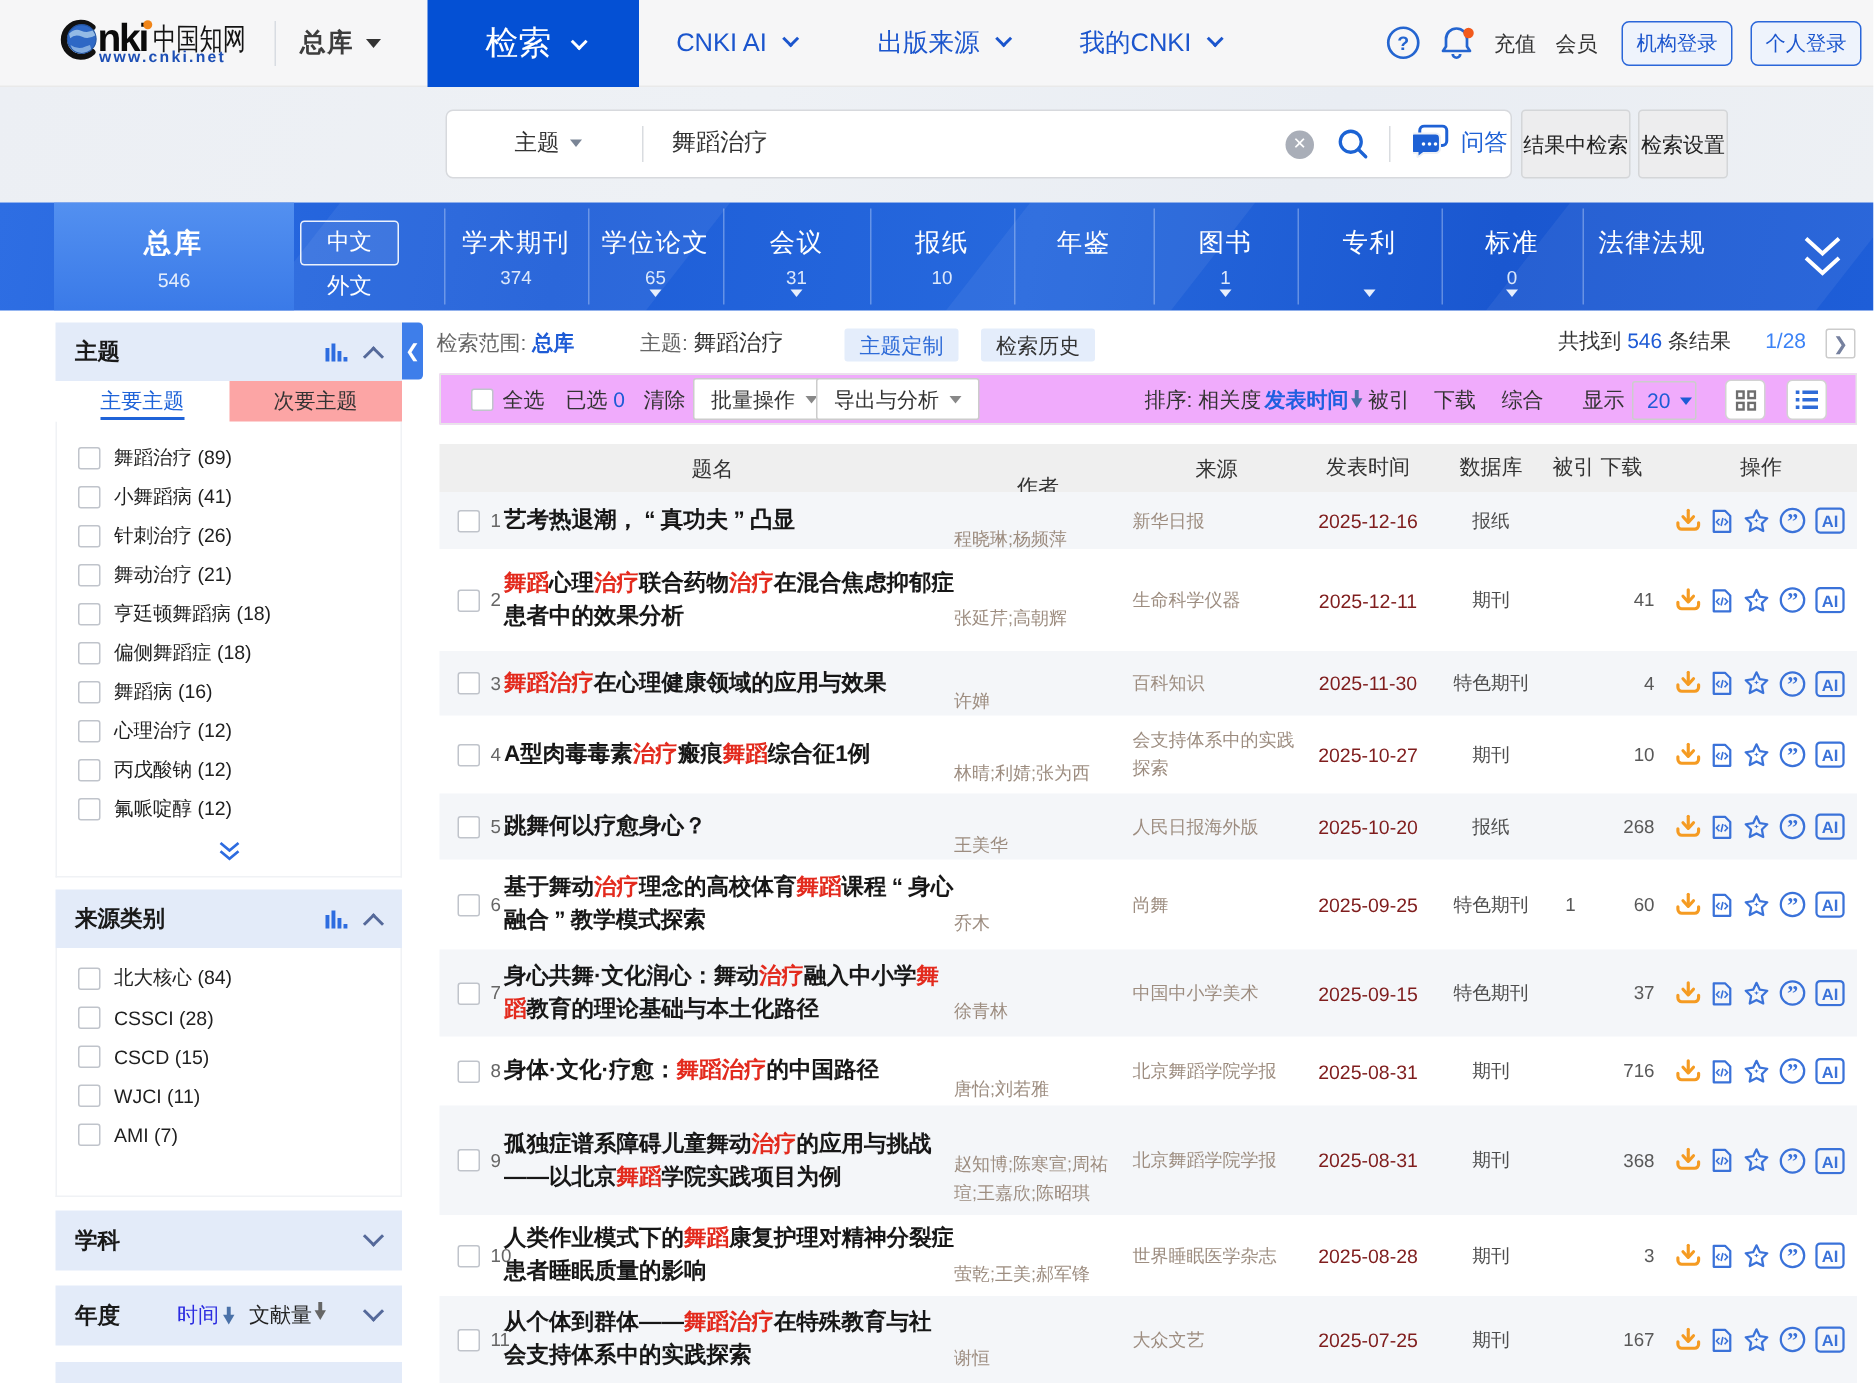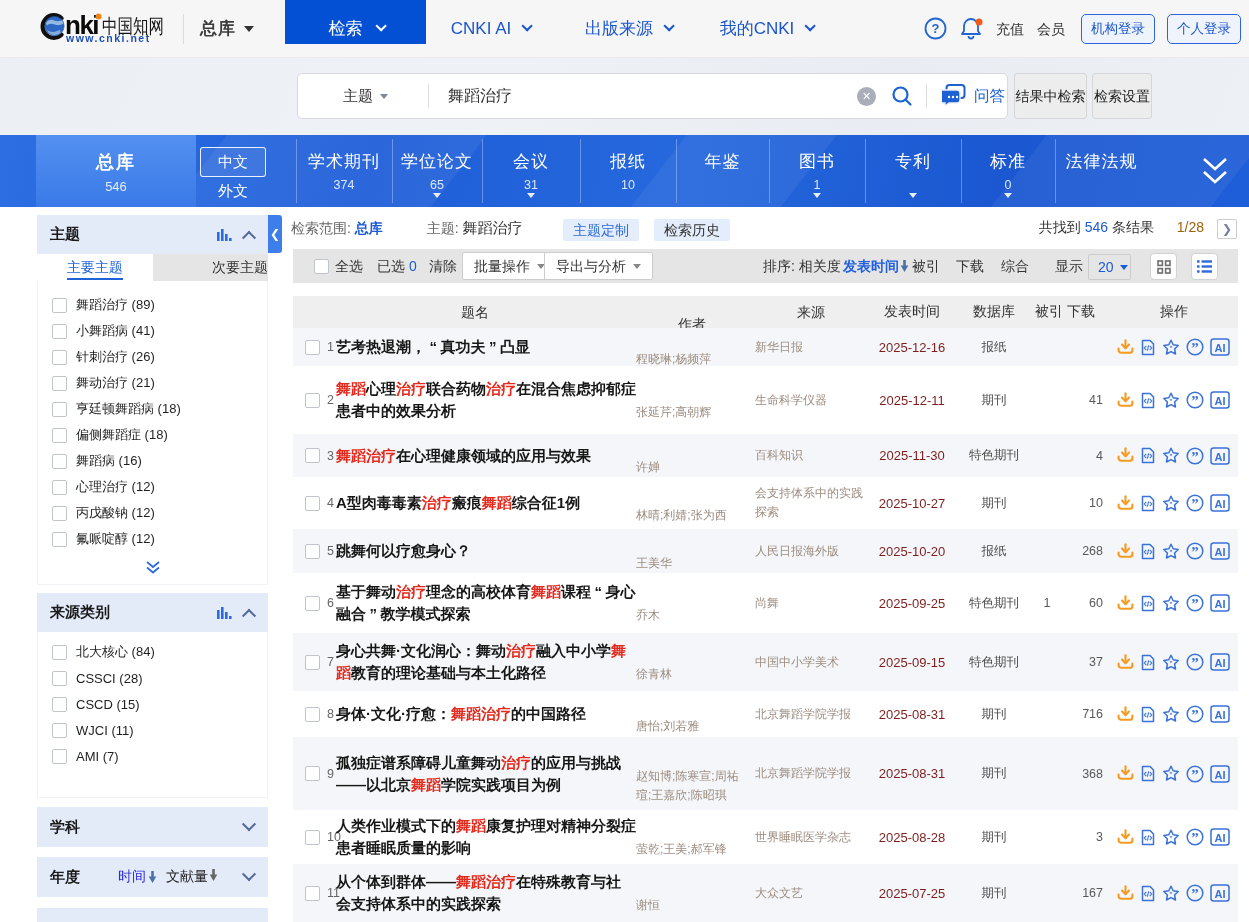--- a/index.html
+++ b/index.html
@@ -9,21 +9,21 @@
 #page{position:absolute;left:0;top:0;width:1249px;height:922px;overflow:hidden;}
 .abs{position:absolute;}
 
 #hdr{position:absolute;left:0;top:0;width:1249px;height:58px;background:#f6f6f7;border-bottom:1px solid #e9e9e9;}
 #logo{position:absolute;}
 #hdr .vdiv{position:absolute;left:183px;top:14px;width:1px;height:30px;background:#d8dce2;}
 #zk{position:absolute;left:200px;top:17px;font-size:17px;font-weight:700;color:#3d3d3d;letter-spacing:1px;}
 #zk .car{display:inline-block;margin-left:8px;vertical-align:2px;width:0;height:0;border-left:5px solid transparent;border-right:5px solid transparent;border-top:6px solid #333;}
 .htab{position:absolute;top:0;height:58px;line-height:58px;font-size:17px;color:#1b55cd;text-align:center;}
 .htab .car{display:inline-block;margin-left:10px;vertical-align:2px;width:8px;height:8px;border-right:2px solid #1b55cd;border-bottom:2px solid #1b55cd;transform:rotate(45deg) translateY(-3px);}
-#tab-act{position:absolute;left:285px;top:0;width:141px;height:44px;background:#0450d4;color:#fff;text-align:center;line-height:58px;font-size:17px;}
+#tab-act{position:absolute;left:285px;top:0;width:141px;height:72px;background:#0450d4;color:#fff;text-align:center;line-height:58px;font-size:22px;}
 #tab-act .car{display:inline-block;margin-left:12px;vertical-align:2px;width:8px;height:8px;border-right:2px solid #fff;border-bottom:2px solid #fff;transform:rotate(45deg) translateY(-3px);}
 .hbtn{position:absolute;top:14px;height:30px;line-height:28px;width:74px;text-align:center;border:1px solid #2a66d9;border-radius:5px;background:#eef3fc;color:#1b55cd;font-size:13.5px;white-space:nowrap;}
 #chongzhi,#huiyuan{position:absolute;top:0;line-height:58px;font-size:14px;color:#333;}
 
 #sstrip{position:absolute;left:0;top:58px;width:1249px;height:77px;background:linear-gradient(115deg,#eceff4 0%,#eef1f5 40%,#e9edf3 70%,#edf0f4 100%);}
 #sbox{position:absolute;left:297px;top:15px;width:711px;height:46px;background:#fff;border:1px solid #d7d9dd;border-radius:5px;}
 #sbox .field{position:absolute;left:45px;top:0;height:44px;line-height:44px;font-size:15px;color:#333;}
 #sbox .fcar{display:inline-block;margin-left:7px;vertical-align:2px;width:0;height:0;border-left:4px solid transparent;border-right:4px solid transparent;border-top:5px solid #7a8596;}
 #sbox .div1{position:absolute;left:130px;top:10px;width:1px;height:24px;background:#d9dce0;}
 #sbox .kw{position:absolute;left:150px;top:0;height:44px;line-height:44px;font-size:16px;color:#333;}
@@ -57,21 +57,21 @@
 .chev.down{transform:rotate(45deg) translate(-2px,-2px);}
 .pbody{background:#fff;border:1px solid #f0f2f5;border-top:none;}
 .sitem{height:26px;display:flex;align-items:center;padding-left:14px;font-size:13px;color:#1f1f1f;}
 .cb{width:15px;height:15px;border:1px solid #c0c4cb;border-radius:2px;background:#fff;margin-right:9px;flex:none;}
 #collapser{position:absolute;left:268px;top:215px;width:14px;height:38px;background:#3e7eea;border-radius:0 3px 3px 0;color:#fff;text-align:center;line-height:38px;font-size:12px;}
 
 #main{position:absolute;left:291px;top:210px;width:946px;}
 #meta{position:absolute;left:0;top:9px;width:946px;height:24px;font-size:14px;color:#666;}
 #meta .b{color:#1e5bd6;}
 .chip{display:inline-block;height:22px;line-height:22px;padding:0 10px;background:#e4edfb;border-radius:2px;font-size:14px;}
-#toolbar{position:absolute;left:2px;top:39px;width:945px;height:34px;border:1px solid #e6e6e6;background:#e5e5e5;font-size:14px;color:#333;}
+#toolbar{position:absolute;left:2px;top:39px;width:945px;height:34px;border:1px solid #e6e6e6;background:#f0abfc;font-size:14px;color:#333;}
 .tbtn{display:inline-block;height:28px;line-height:26px;border:1px solid #ccc;background:#fff;border-radius:2px;padding:0 11px;font-size:14px;color:#333;}
 .tbtn .car,#disp .car{display:inline-block;margin-left:7px;vertical-align:2px;width:0;height:0;border-left:4px solid transparent;border-right:4px solid transparent;border-top:5px solid #888;}
 
 #thead{position:absolute;left:2px;top:86px;width:945px;height:32px;background:#efefef;font-size:14px;color:#333;}
 #thead .c-date,#thead .c-db,#thead .c-cit,#thead .c-dl{font-size:14px;letter-spacing:0;color:#333;white-space:nowrap;}
 .trow{display:flex;align-items:center;width:945px;}
 .c-idx{flex:none;width:43px;display:flex;align-items:center;padding-left:12px;}
 .c-idx .cb{margin-right:4px;}
 .c-idx .num{font-size:12.5px;color:#666;margin-left:3px;}
 .c-title{flex:none;width:300px;font-size:15px;font-weight:600;color:#171717;line-height:22px;}
@@ -220,21 +220,21 @@
         <svg width="16" height="14" viewBox="0 0 16 14" style="margin-right:12px;">
             <rect x="1" y="4" width="2.6" height="9" fill="#2d6ce0"></rect>
             <rect x="5" y="1" width="2.6" height="12" fill="#2d6ce0"></rect>
             <rect x="9" y="6" width="2.6" height="7" fill="#2d6ce0"></rect>
             <rect x="13" y="10" width="2.6" height="3" fill="#2d6ce0"></rect>
           </svg>
         <span class="chev up"></span>
         </div>
       <div style="display:flex;height:27px;">
         <div style="flex:1;background:#fff;text-align:center;line-height:26px;font-size:14px;color:#1f63d8;"><span style="border-bottom:2px solid #1f63d8;padding-bottom:3px;">主要主题</span></div>
-        <div style="flex:1;background:#e5e5e5;text-align:right;line-height:26px;font-size:14px;color:#333;">次要主题</div>
+        <div style="flex:1;background:#fca5a5;text-align:center;line-height:26px;font-size:14px;color:#333;">次要主题</div>
       </div>
       <div class="pbody" style="height:304px;padding-top:11px;">
         <div class="sitem"><span class="cb"></span>舞蹈治疗 (89)</div>
         <div class="sitem"><span class="cb"></span>小舞蹈病 (41)</div>
         <div class="sitem"><span class="cb"></span>针刺治疗 (26)</div>
         <div class="sitem"><span class="cb"></span>舞动治疗 (21)</div>
         <div class="sitem"><span class="cb"></span>亨廷顿舞蹈病 (18)</div>
         <div class="sitem"><span class="cb"></span>偏侧舞蹈症 (18)</div>
         <div class="sitem"><span class="cb"></span>舞蹈病 (16)</div>
         <div class="sitem"><span class="cb"></span>心理治疗 (12)</div>
@@ -290,21 +290,21 @@
     </div>
     <div class="panel" style="top:908px;height:14px;background:#e3ebf9;"></div>
   </div>
   <div id="main">
     <div id="meta">
       <span>检索范围: </span><span class="b" style="font-weight:bold;">总库</span>
       <span style="margin-left:40px;">主题: </span><span style="color:#333;font-size:15px;">舞蹈治疗</span>
       <span class="chip" style="position:absolute;left:272px;top:0;color:#2e6bd8;">主题定制</span>
       <span class="chip" style="position:absolute;left:363px;top:0;color:#333;">检索历史</span>
       <span style="position:absolute;right:83px;color:#333;">共找到 <span class="b">546</span> 条结果</span>
-      <span style="position:absolute;right:33px;color:#a16207;text-align:right;">1/28</span>
+      <span style="position:absolute;right:33px;color:#3b82f6;text-align:right;">1/28</span>
       <span style="position:absolute;right:0px;top:0px;width:20px;height:20px;border:1px solid #ccc;border-radius:2px;text-align:center;line-height:19px;color:#76819f;font-size:12px;background:#fff;">❯</span>
     </div>
     <div id="toolbar">
       <span class="cb abs" style="left:20px;top:9px;"></span>
       <span class="abs" style="left:41px;top:8px;">全选</span>
       <span class="abs" style="left:83px;top:8px;">已选 <span class="b" style="color:#1e5bd6;">0</span></span>
       <span class="abs" style="left:135px;top:8px;">清除</span>
       <span class="tbtn abs" style="left:168px;top:2px;">批量操作<span class="car"></span></span>
       <span class="tbtn abs" style="left:250px;top:2px;">导出与分析<span class="car"></span></span>
       <span class="abs" style="left:469px;top:8px;">排序: 相关度</span>

